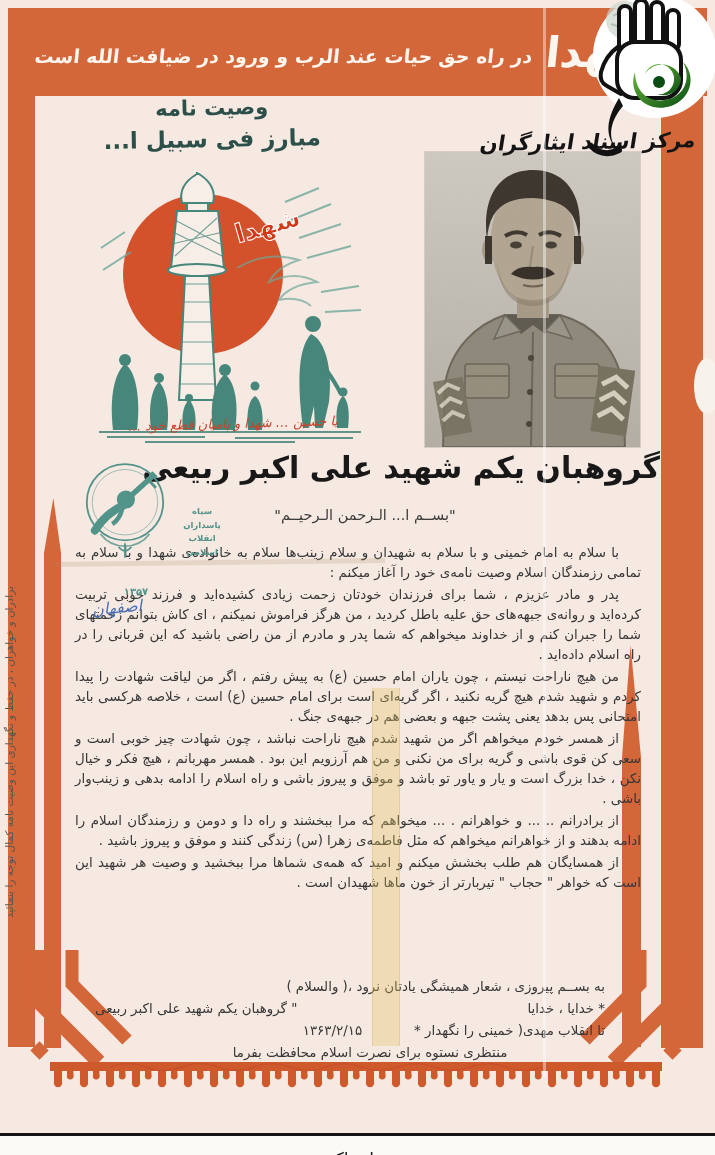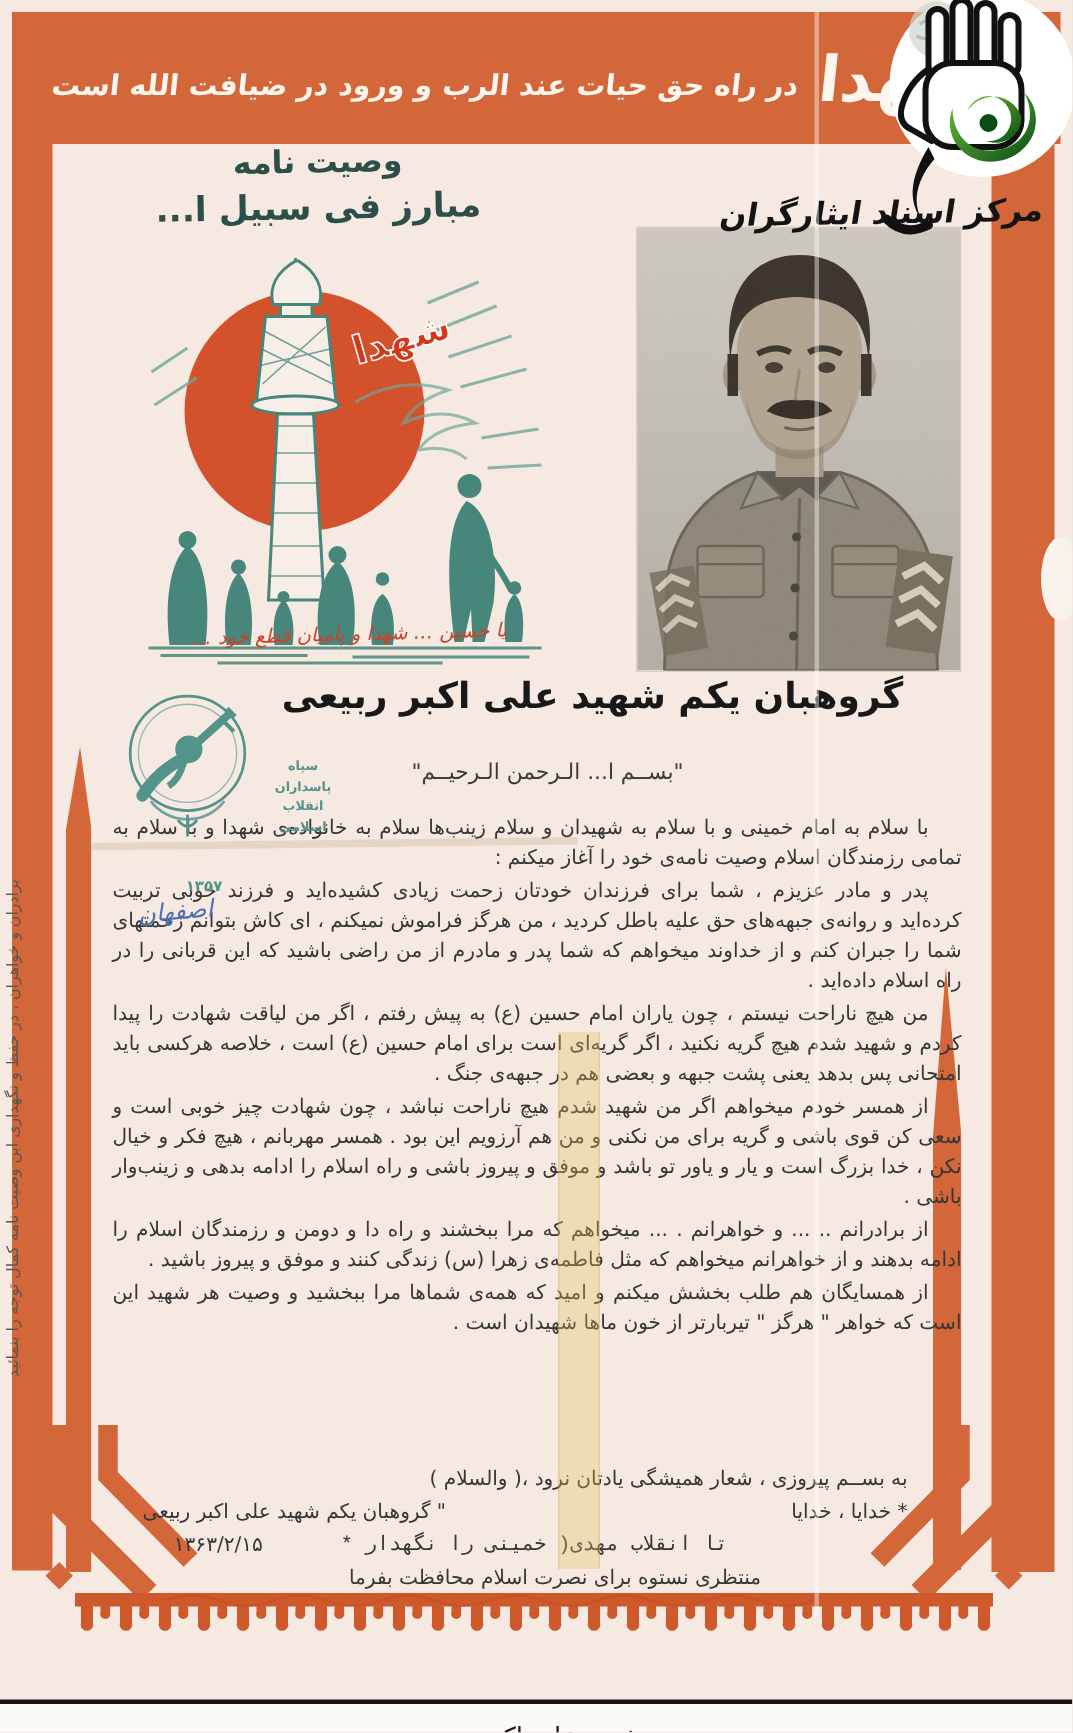--- a/index.html
+++ b/index.html
@@ -46,34 +46,34 @@
   
   .emblem{position:absolute;left:75px;top:452px;z-index:4;}
   .emblem-org{position:absolute;left:150px;top:505px;width:44px;z-index:4;font-size:8.5px;
               line-height:1.6;color:#53948a;text-align:center;font-weight:600;margin-left:30px;}
   .emblem-year{position:absolute;left:114px;top:586px;width:44px;text-align:center;z-index:4;
                font-size:10px;color:#53948a;font-weight:bold;}
   .emblem-city{position:absolute;left:92px;top:598px;z-index:4;font-size:16px;color:#4a6fb5;
                font-style:italic;transform:rotate(-5deg);}
 
   
-  .title{position:absolute;left:130px;top:450px;width:530px;text-align:center;z-index:3;
-         font-size:24px;font-weight:bold;color:#181818;}
+  .title{position:absolute;left:130px;top:450px;width:530px;z-index:3;
+         font-size:30px;font-weight:bold;color:#181818;}
   .bismillah{position:absolute;left:200px;top:507px;width:330px;text-align:center;z-index:3;
              font-size:14.5px;font-weight:500;color:#3c3c3c;}
   .body-text{position:absolute;left:75px;top:543px;width:566px;z-index:3;color:#373737;
              font-size:13.4px;line-height:20px;text-align:justify;}
   .body-text p{margin:0 0 2px 0;text-indent:22px;}
 
   
   .closing{position:absolute;left:95px;top:976px;width:510px;z-index:3;color:#373737;
            font-size:13.4px;line-height:22px;}
   .c-row{display:flex;}
   .c-row.sb{justify-content:space-between;}
-  .c-row.l3 .sp1{margin-right:120px;font-family:Liberation Mono, monospace;}
+  .c-row.l3 .sp1{}
   .c-row.l3 .sp2{margin-right:52px;}
   .c-center{text-align:center;padding-left:40px;}
   .gap70{margin-left:70px;}
 
   
   .margin-note{position:absolute;left:-245px;top:745px;width:510px;height:14px;z-index:2;
                transform:rotate(-90deg);font-size:10.5px;color:#5b554e;text-align:center;
                letter-spacing:1px;}
 
   
@@ -292,21 +292,21 @@
 
     <div class="title">گروهبان یکم شهید علی اکبر ربیعی</div>
     <div class="bismillah">"بســم ا... الـرحمن الـرحیــم"</div>
 
     <div class="body-text">
       <p>با سلام به امام خمینی و با سلام به شهیدان و سلام زینب‌ها سلام به خانواده‌ی شهدا و با سلام به تمامی رزمندگان اسلام وصیت نامه‌ی خود را آغاز میکنم :</p>
       <p>پدر و مادر عزیزم ، شما برای فرزندان خودتان زحمت زیادی کشیده‌اید و فرزند خوبی تربیت کرده‌اید و روانه‌ی جبهه‌های حق علیه باطل کردید ، من هرگز فراموش نمیکنم ، ای کاش بتوانم زحمتهای شما را جبران کنم و از خداوند میخواهم که شما پدر و مادرم از من راضی باشید که این قربانی را در راه اسلام داده‌اید .</p>
       <p>من هیچ ناراحت نیستم ، چون یاران امام حسین (ع) به پیش رفتم ، اگر من لیاقت شهادت را پیدا کردم و شهید شدم هیچ گریه نکنید ، اگر گریه‌ای است برای امام حسین (ع) است ، خلاصه هرکسی باید امتحانی پس بدهد یعنی پشت جبهه و بعضی هم در جبهه‌ی جنگ .</p>
       <p>از همسر خودم میخواهم اگر من شهید شدم هیچ ناراحت نباشد ، چون شهادت چیز خوبی است و سعی کن قوی باشی و گریه برای من نکنی و من هم آرزویم این بود . همسر مهربانم ، هیچ فکر و خیال نکن ، خدا بزرگ است و یار و یاور تو باشد و موفق و پیروز باشی و راه اسلام را ادامه بدهی و زینب‌وار باشی .</p>
       <p>از برادرانم .. ... و خواهرانم . ... میخواهم که مرا ببخشند و راه دا و دومن و رزمندگان اسلام را ادامه بدهند و از خواهرانم میخواهم که مثل فاطمه‌ی زهرا (س) زندگی کنند و موفق و پیروز باشید .</p>
-      <p>از همسایگان هم طلب بخشش میکنم و امید که همه‌ی شماها مرا ببخشید و وصیت هر شهید این است که خواهر " هرگز " تیربارتر از خون ماها شهیدان است .</p>
+      <p>از همسایگان هم طلب بخشش میکنم و امید که همه‌ی شماها مرا ببخشید و وصیت هر شهید این است که خواهر " حجاب " تیربارتر از خون ماها شهیدان است .</p>
     </div>
 
     <div class="closing">
       <div class="c-row">
         <span>به بســم پیروزی ، شعار همیشگی یادتان نرود ،</span>
         <span class="gap70">( والسلام )</span>
       </div>
       <div class="c-row sb">
         <span>* خدایا ، خدایا</span>
         <span>" گروهبان یکم شهید علی اکبر ربیعی</span>

